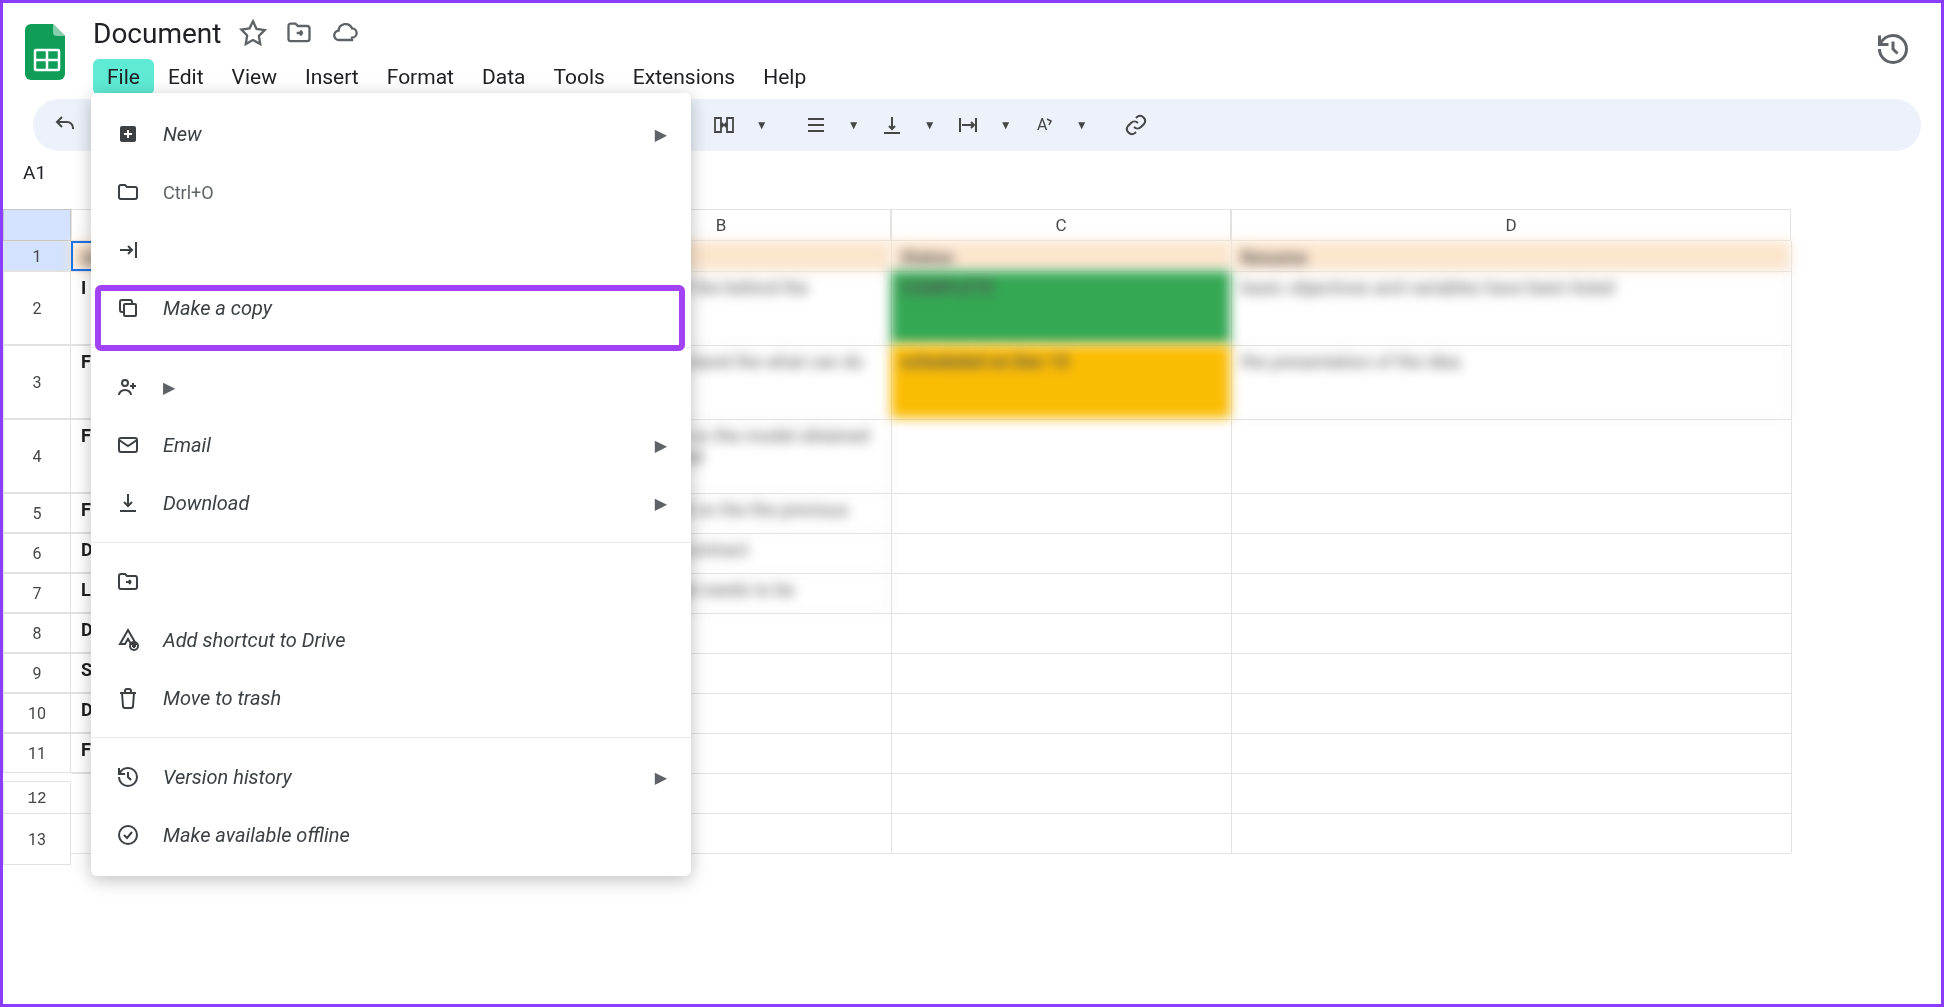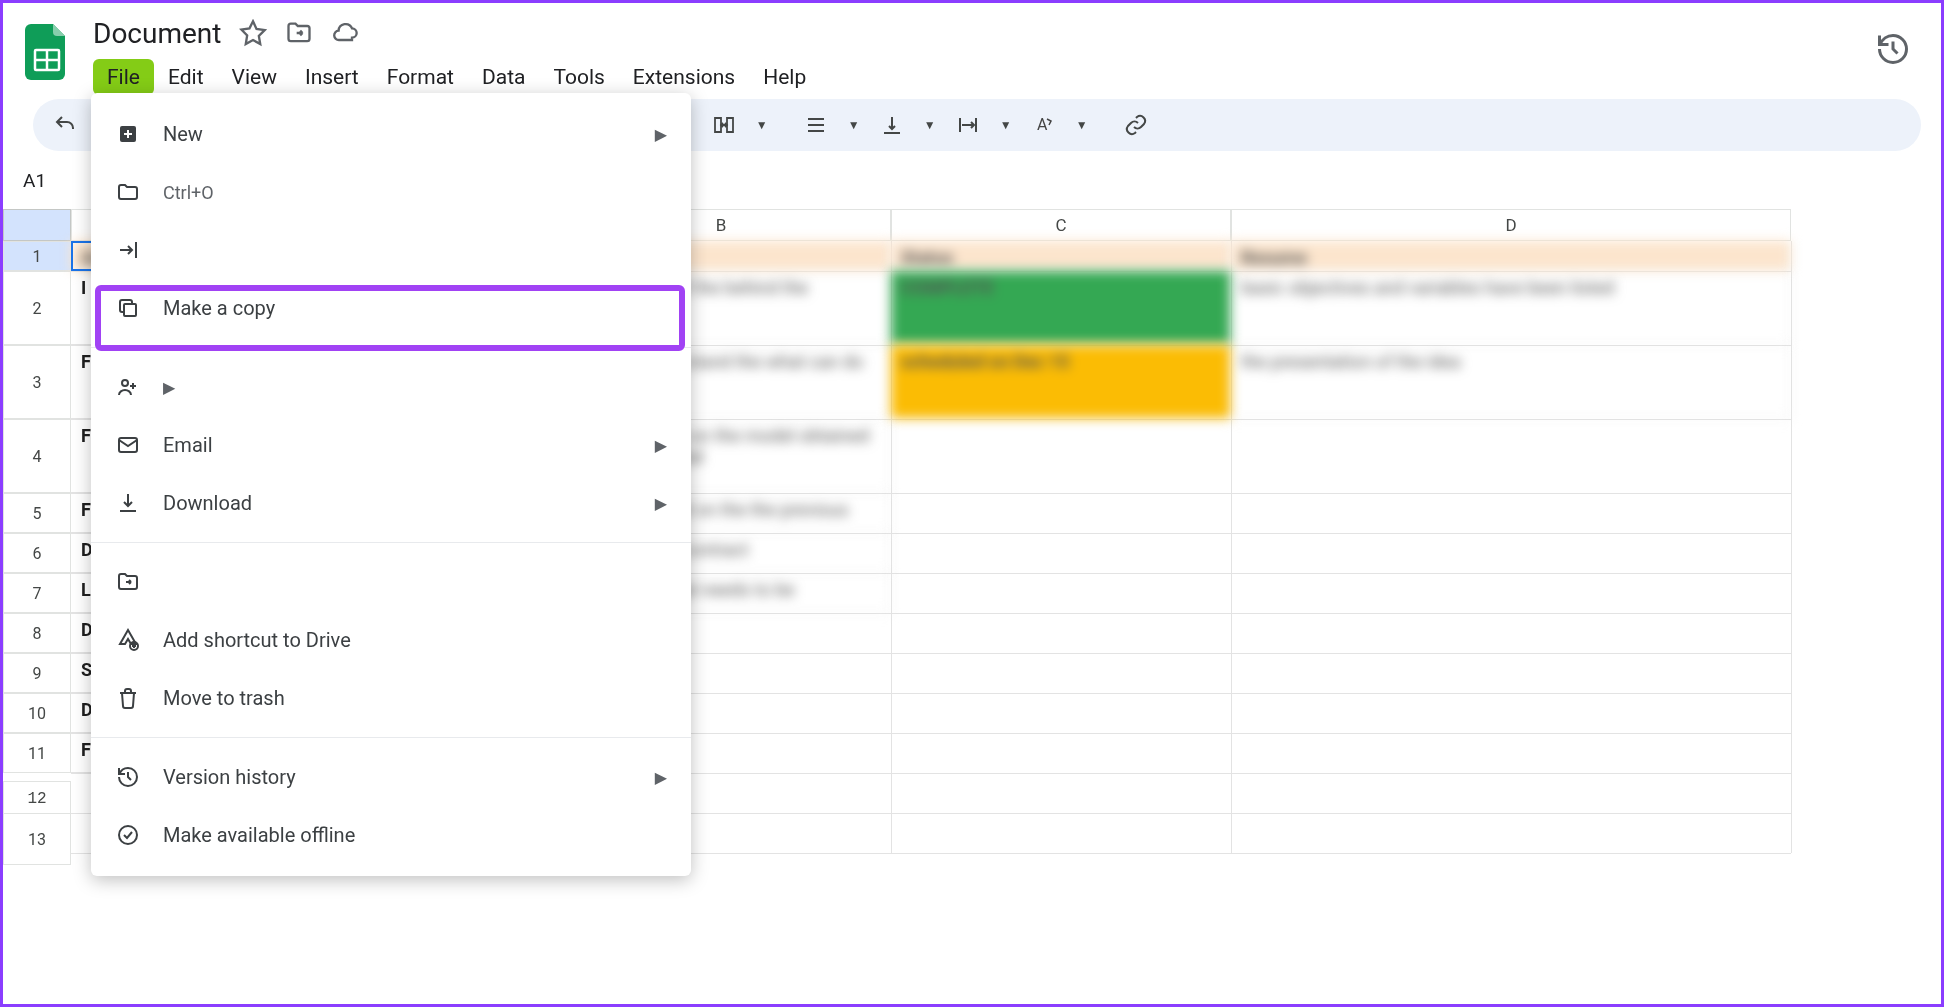--- a/index.html
+++ b/index.html
@@ -8,36 +8,36 @@
 
 .header { display: flex; align-items: flex-start; padding: 10px 20px 0 20px; height: 96px; }
 .logo { width: 48px; height: 62px; display: flex; align-items: center; justify-content: center; margin-top: 8px; margin-right: 22px; }
 .logo svg { width: 44px; height: 56px; }
 .title-area { display: flex; flex-direction: column; }
 .title-row { display: flex; align-items: center; gap: 18px; height: 40px; }
 .doc-title { font-size: 28px; color: #202124; font-weight: 400; }
 .title-icon { width: 28px; height: 28px; color: #5f6368; display: flex; align-items: center; justify-content: center; }
 .menu-bar { display: flex; gap: 0; margin-top: 6px; }
 .menu-item { padding: 6px 14px; font-size: 21px; color: #202124; border-radius: 6px; cursor: pointer; }
-.menu-item.active { background: #84cc16; }
+.menu-item.active { background: #5eead4; }
 .header-right { margin-left: auto; display: flex; align-items: center; padding-top: 18px; padding-right: 10px; }
 .history-icon { width: 36px; height: 36px; color: #5f6368; }
 
 
 .toolbar { display: flex; align-items: center; background: #edf2fa; margin: 0 20px 0 30px; border-radius: 40px; height: 52px; padding: 0 12px; gap: 2px; }
 .tool-btn { width: 40px; height: 40px; display: flex; align-items: center; justify-content: center; border-radius: 6px; color: #444746; cursor: pointer; position: relative; }
 .tool-btn.small { width: 32px; }
 .tool-sep { width: 14px; }
 .font-box { height: 36px; padding: 0 8px; display: flex; align-items: center; font-size: 19px; color: #202124; min-width: 100px; }
 .font-size-input { width: 50px; height: 36px; border: 1px solid #747775; border-radius: 6px; text-align: center; font-size: 19px; background: #fff; }
 .bold-active { background: #d3e3fd; color: #0842a0; font-weight: 700; }
 .tool-btn svg { width: 24px; height: 24px; }
 
 
-.namebox-row { display: flex; align-items: center; height: 38px; padding-left: 10px; margin-top: 10px; }
+.namebox-row { display: flex; align-items: flex-start; height: 38px; padding-left: 10px; margin-top: 10px; }
 .name-box { width: 62px; font-size: 19px; color: #202124; padding-left: 10px; }
 
 
 .grid-wrap { position: relative; margin-top: 10px; }
 .col-header { border: 1px solid #e1e3e1; height: 32px; display: flex; align-items: center; justify-content: center; font-size: 17px; color: #444746; background: #fff; }
 .corner { position: absolute; left: 0; top: 0; width: 68px; height: 32px; background: #fff; border: 1px solid #e1e3e1; }
 .corner.sel { background: #d3e3fd; border: 1px solid #c4c7c5;}
 .row-header { width: 68px; border: 1px solid #e1e3e1; display: flex; align-items: center; justify-content: center; font-size: 16px; color: #444746; background: #fff; }
 .row-header.sel { background: #d3e3fd; }
 .cell { position: absolute; border-right: 1px solid #e3e3e3; border-bottom: 1px solid #e3e3e3; padding: 6px 10px; font-size: 18px; color: #1f1f1f; overflow: hidden;}
@@ -45,21 +45,21 @@
 .cell.hdr { background: #fce5cd; }
 .cell.green { background: #34a853; }
 .cell.amber { background: #fbbc04; }
 .cell.blur { filter: blur(6px); color: #555; }
 
 
 .dropdown { position: absolute; left: 88px; top: 90px; width: 600px; background: #fff; border-radius: 6px; box-shadow: 0 4px 18px rgba(0,0,0,0.25); padding: 12px 0; z-index: 100; }
 .dd-item { display: flex; align-items: center; height: 58px; padding: 0 24px; font-size: 20px; color: #3c4043; cursor: pointer; }
 .dd-icon { width: 26px; height: 26px; margin-right: 22px; color: #3c4043; display: flex; align-items: center; justify-content: center; }
 .dd-icon svg { width: 24px; height: 24px; }
-.dd-label { flex: 1; }
+.dd-label { flex: 1; font-style: italic; }
 .dd-shortcut { color: #5f6368; font-size: 18px; }
 .dd-arrow { color: #5f6368; font-size: 16px; }
 .dd-sep { height: 1px; background: #e8eaed; margin: 10px 0; }
 .highlight-box { position: absolute; border: 6px solid #a142f4; border-radius: 6px; pointer-events: none; z-index: 101; }
 
 
 .active-outline { position: absolute; border: 2px solid #1a73e8; z-index: 5; left: 68px; top: 32px; pointer-events: none; }
 </style>
 </head>
 <body>

